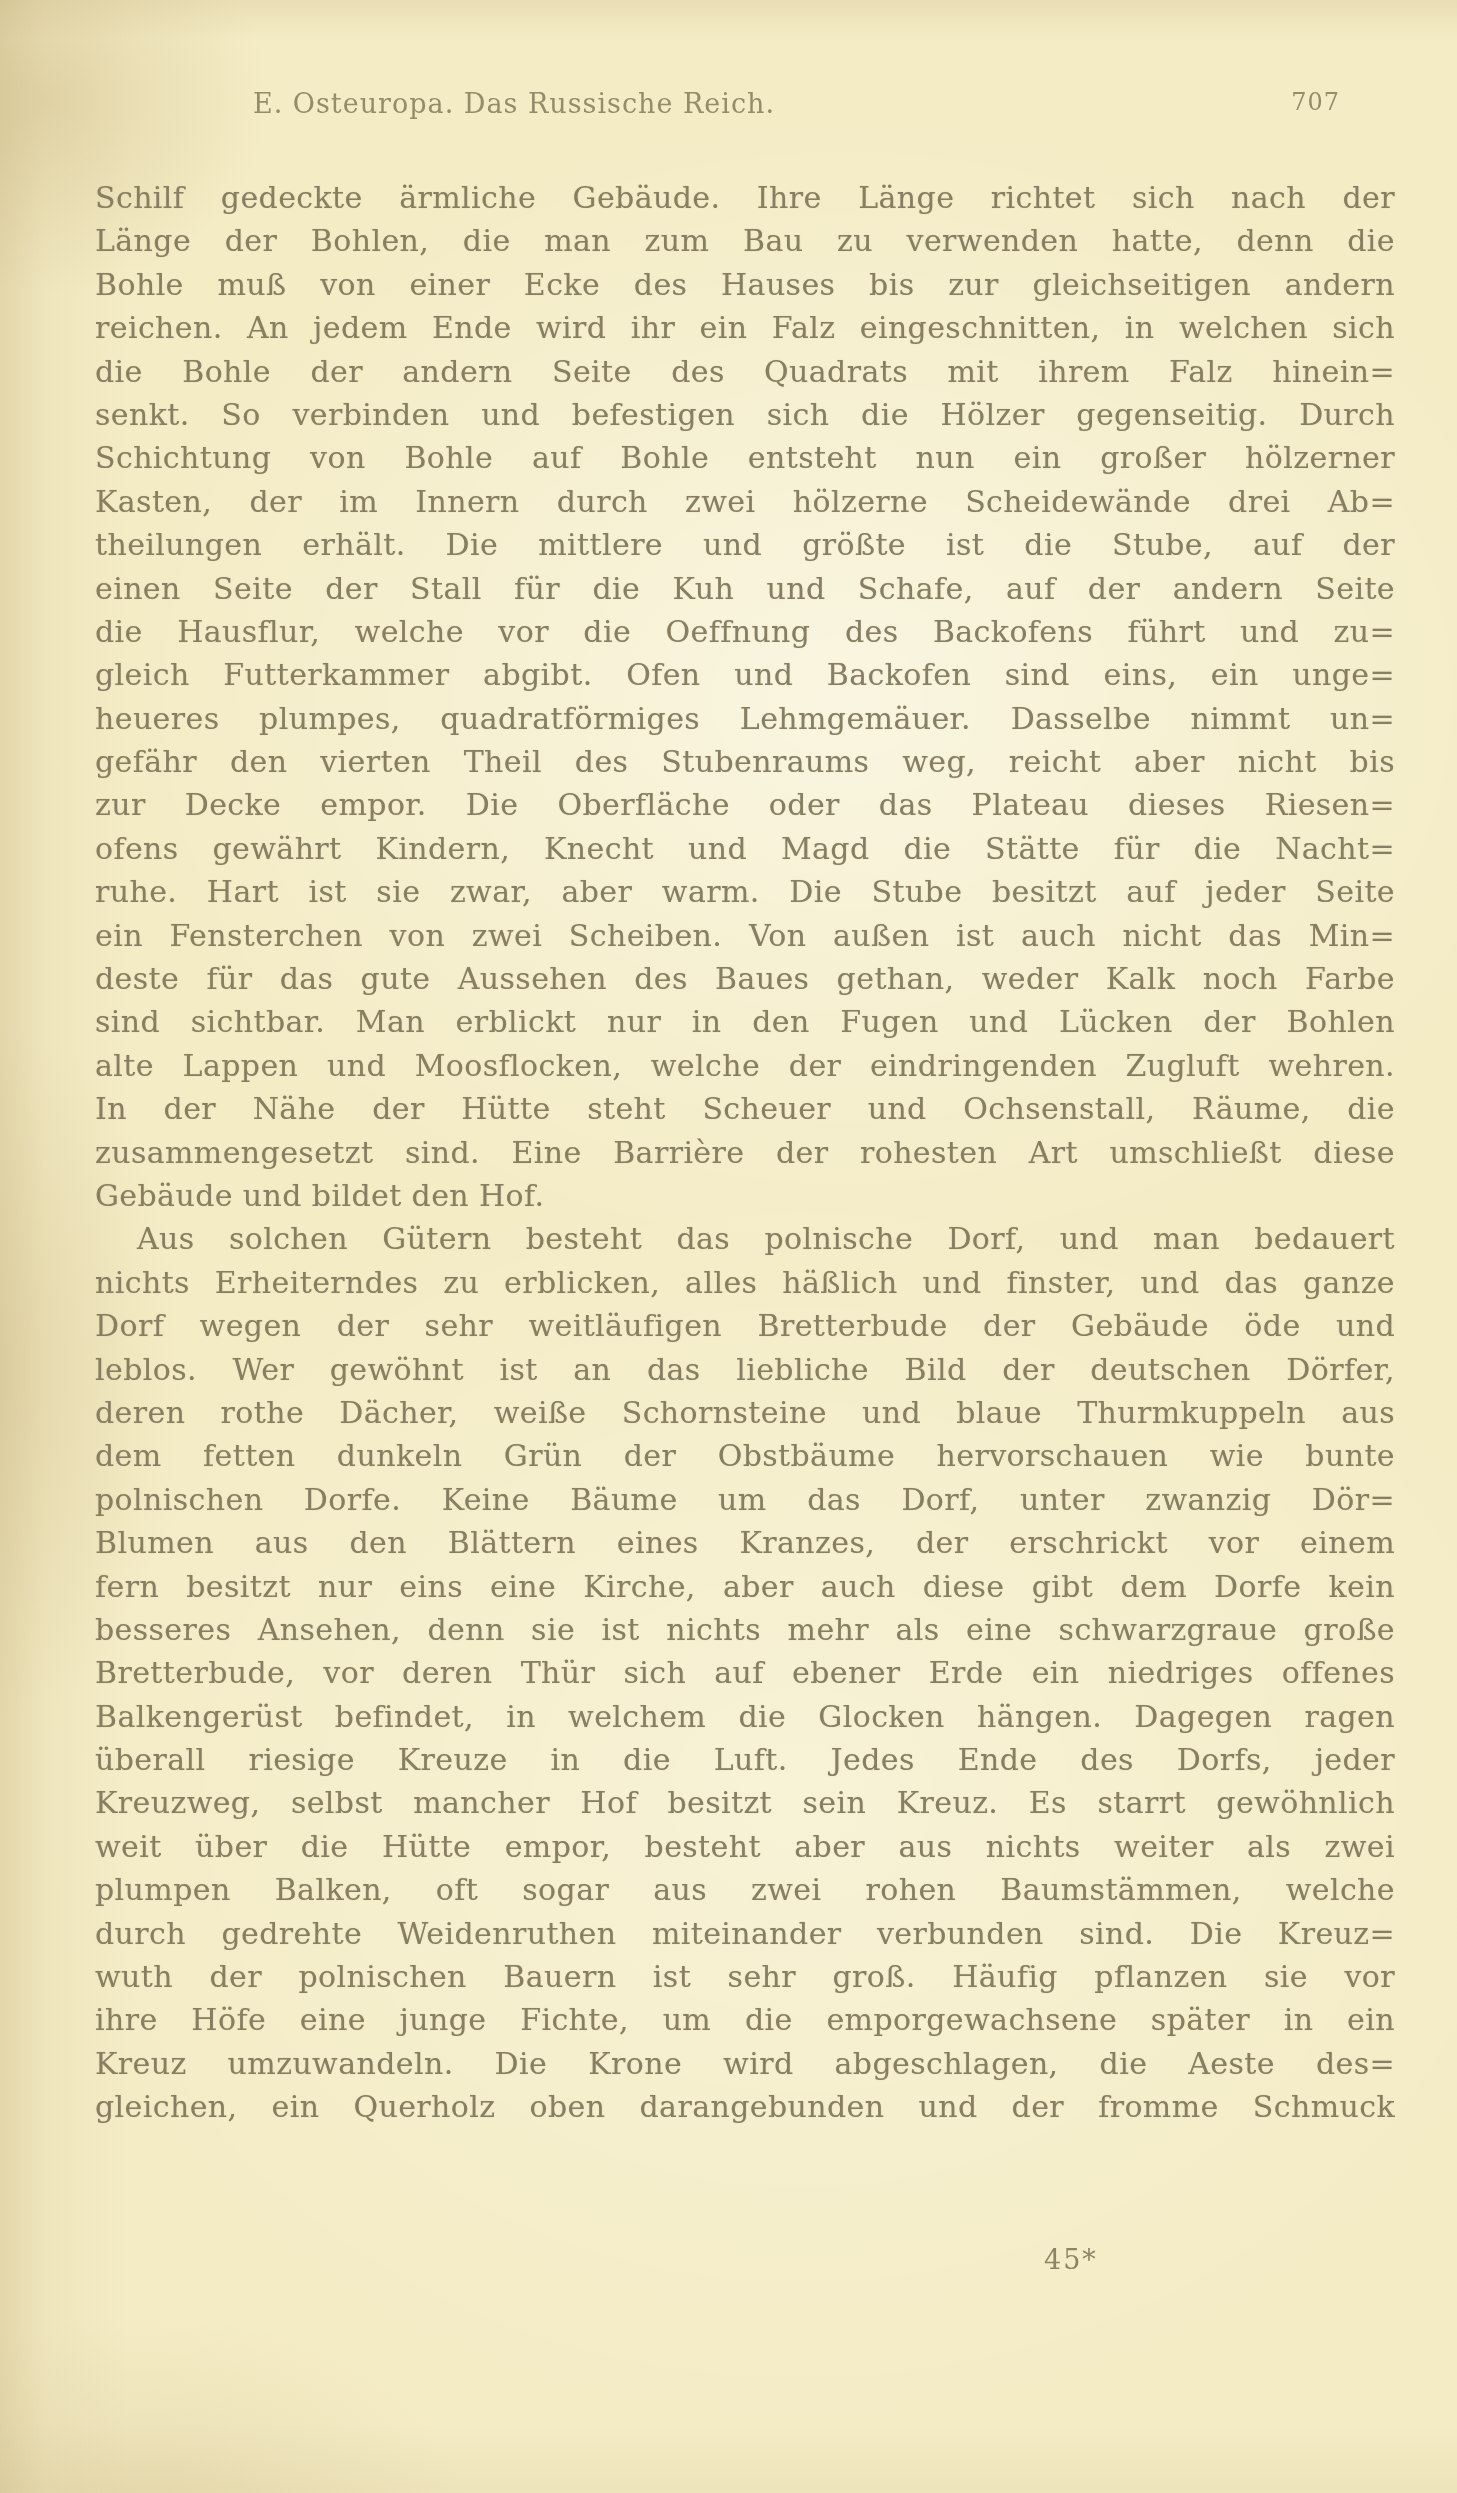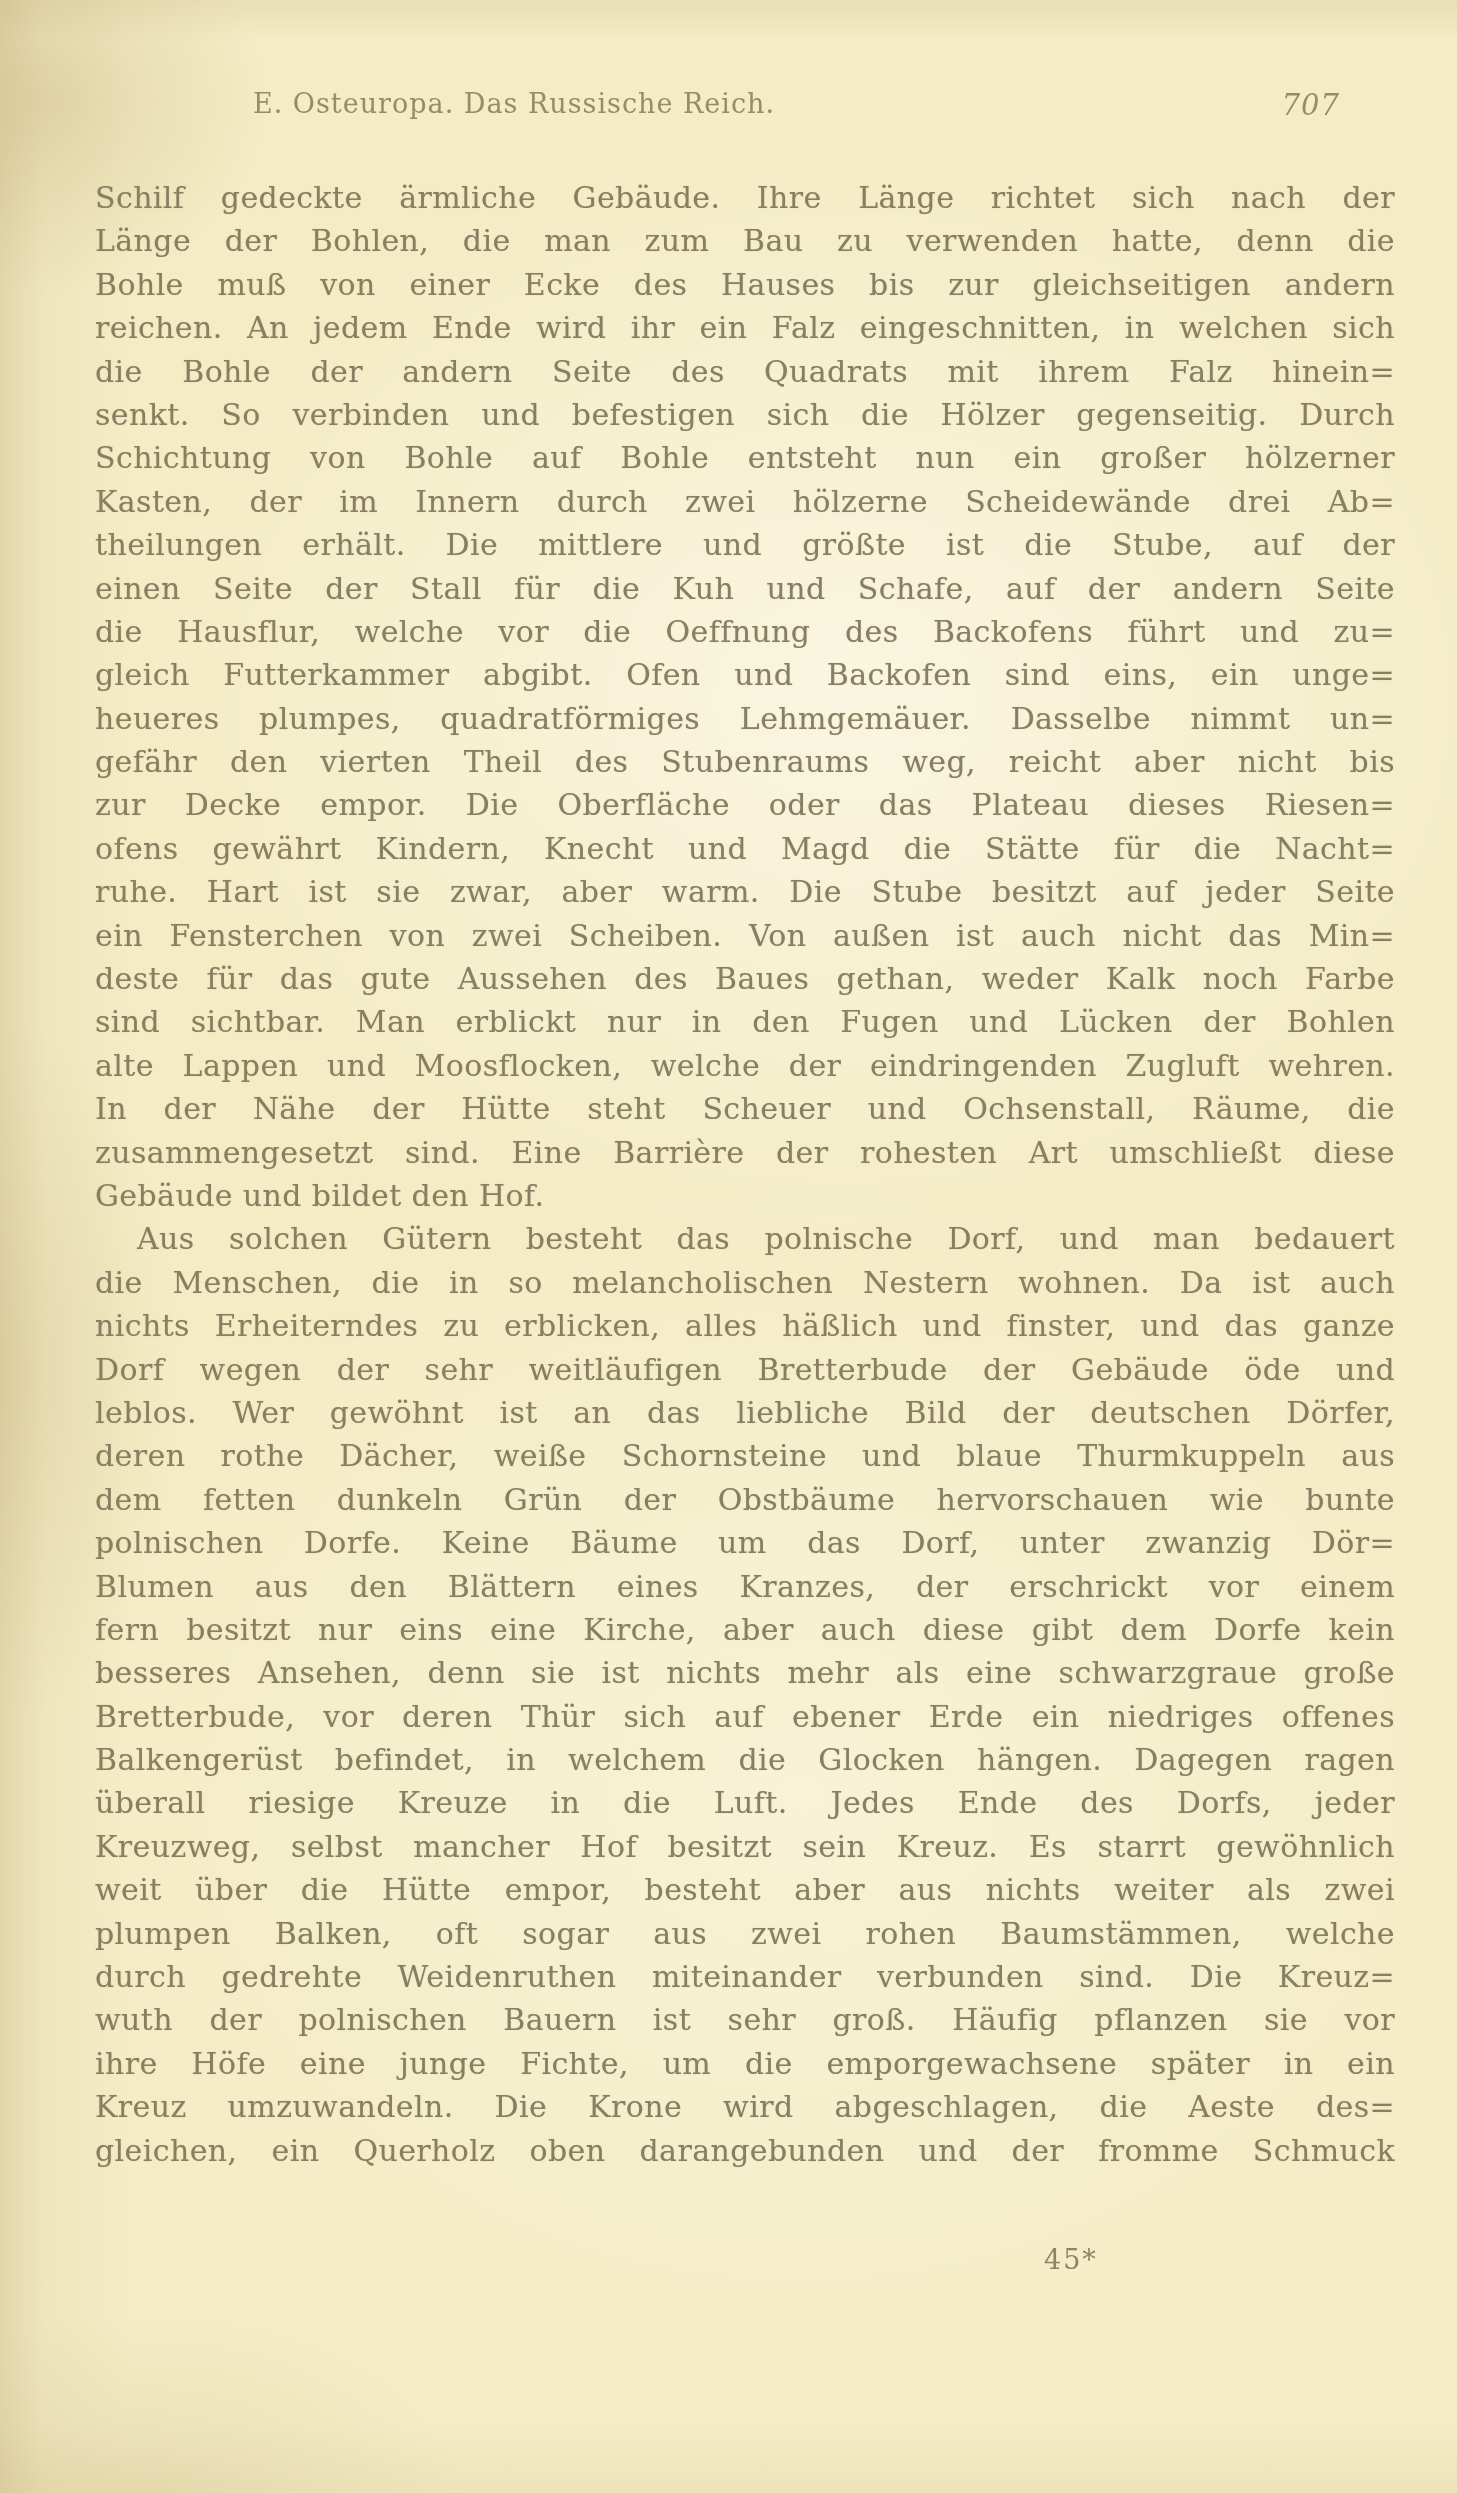--- a/index.html
+++ b/index.html
@@ -37,22 +37,21 @@
   .running-head .title {
     position: absolute;
     left: 158px;
     top: 0;
     white-space: nowrap;
   }
   .running-head .pagenum {
     position: absolute;
     right: 55px;
     top: 0;
-    font-size: 29px;
-    font-style: italic;
+    font-size: 24px;
   }
   .text-block {
     position: absolute;
     top: 176px;
     left: 95px;
     width: 1300px;
     color: #887f62;
     font-size: 30px;
     line-height: 43.4px;
     letter-spacing: 0.4px;
@@ -114,21 +113,20 @@
         <div class="line">ein Fensterchen von zwei Scheiben.  Von außen ist auch nicht das Min=</div>
         <div class="line">deste für das gute Aussehen des Baues gethan, weder Kalk noch Farbe</div>
         <div class="line">sind sichtbar.  Man erblickt nur in den Fugen und Lücken der Bohlen</div>
         <div class="line">alte Lappen und Moosflocken, welche der eindringenden Zugluft wehren.</div>
         <div class="line">In der Nähe der Hütte steht Scheuer und Ochsenstall, Räume, die</div>
         <div class="line">zusammengesetzt sind.  Eine Barrière der rohesten Art umschließt diese</div>
         <div class="line no-justify">Gebäude und bildet den Hof.</div>
       </div>
       <div class="paragraph indented">
         <div class="line">Aus solchen Gütern besteht das polnische Dorf, und man bedauert</div>
-        <div class="line">die Menschen, die in so melancholischen Nestern wohnen.  Da ist auch</div>
         <div class="line">nichts Erheiterndes zu erblicken, alles häßlich und finster, und das ganze</div>
         <div class="line">Dorf wegen der sehr weitläufigen Bretterbude der Gebäude öde und</div>
         <div class="line">leblos.  Wer gewöhnt ist an das liebliche Bild der deutschen Dörfer,</div>
         <div class="line">deren rothe Dächer, weiße Schornsteine und blaue Thurmkuppeln aus</div>
         <div class="line">dem fetten dunkeln Grün der Obstbäume hervorschauen wie bunte</div>
         <div class="line">polnischen Dorfe.  Keine Bäume um das Dorf, unter zwanzig Dör=</div>
         <div class="line">Blumen aus den Blättern eines Kranzes, der erschrickt vor einem</div>
         <div class="line">fern besitzt nur eins eine Kirche, aber auch diese gibt dem Dorfe kein</div>
         <div class="line">besseres Ansehen, denn sie ist nichts mehr als eine schwarzgraue große</div>
         <div class="line">Bretterbude, vor deren Thür sich auf ebener Erde ein niedriges offenes</div>

